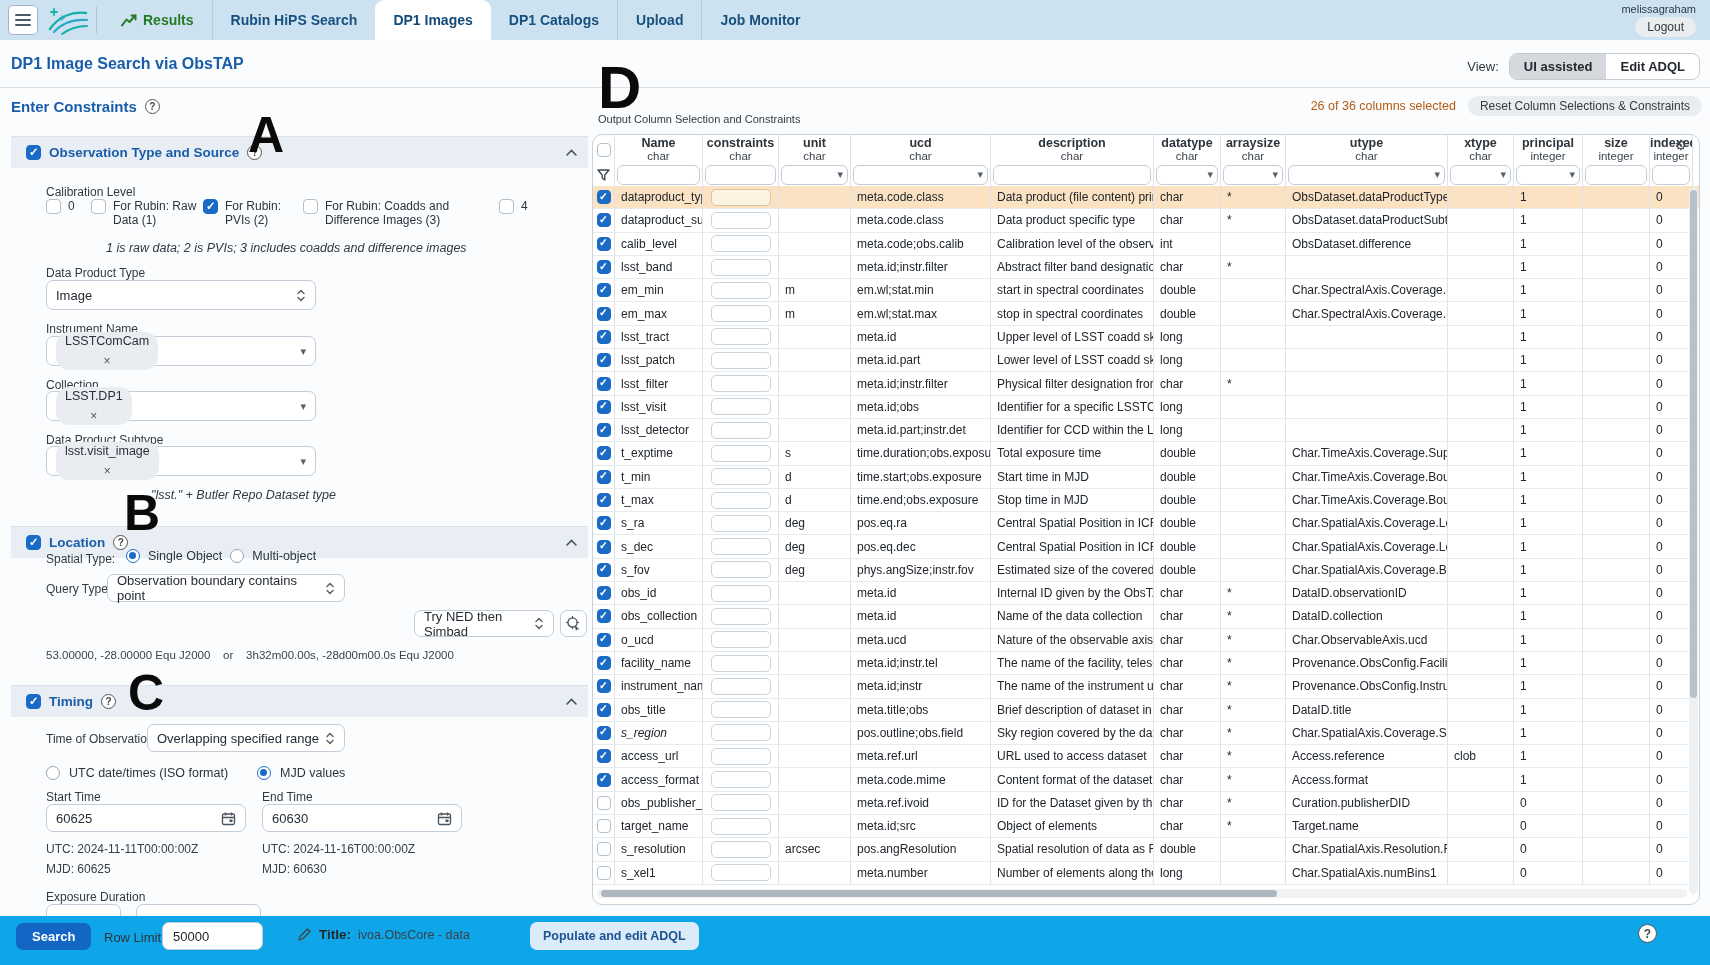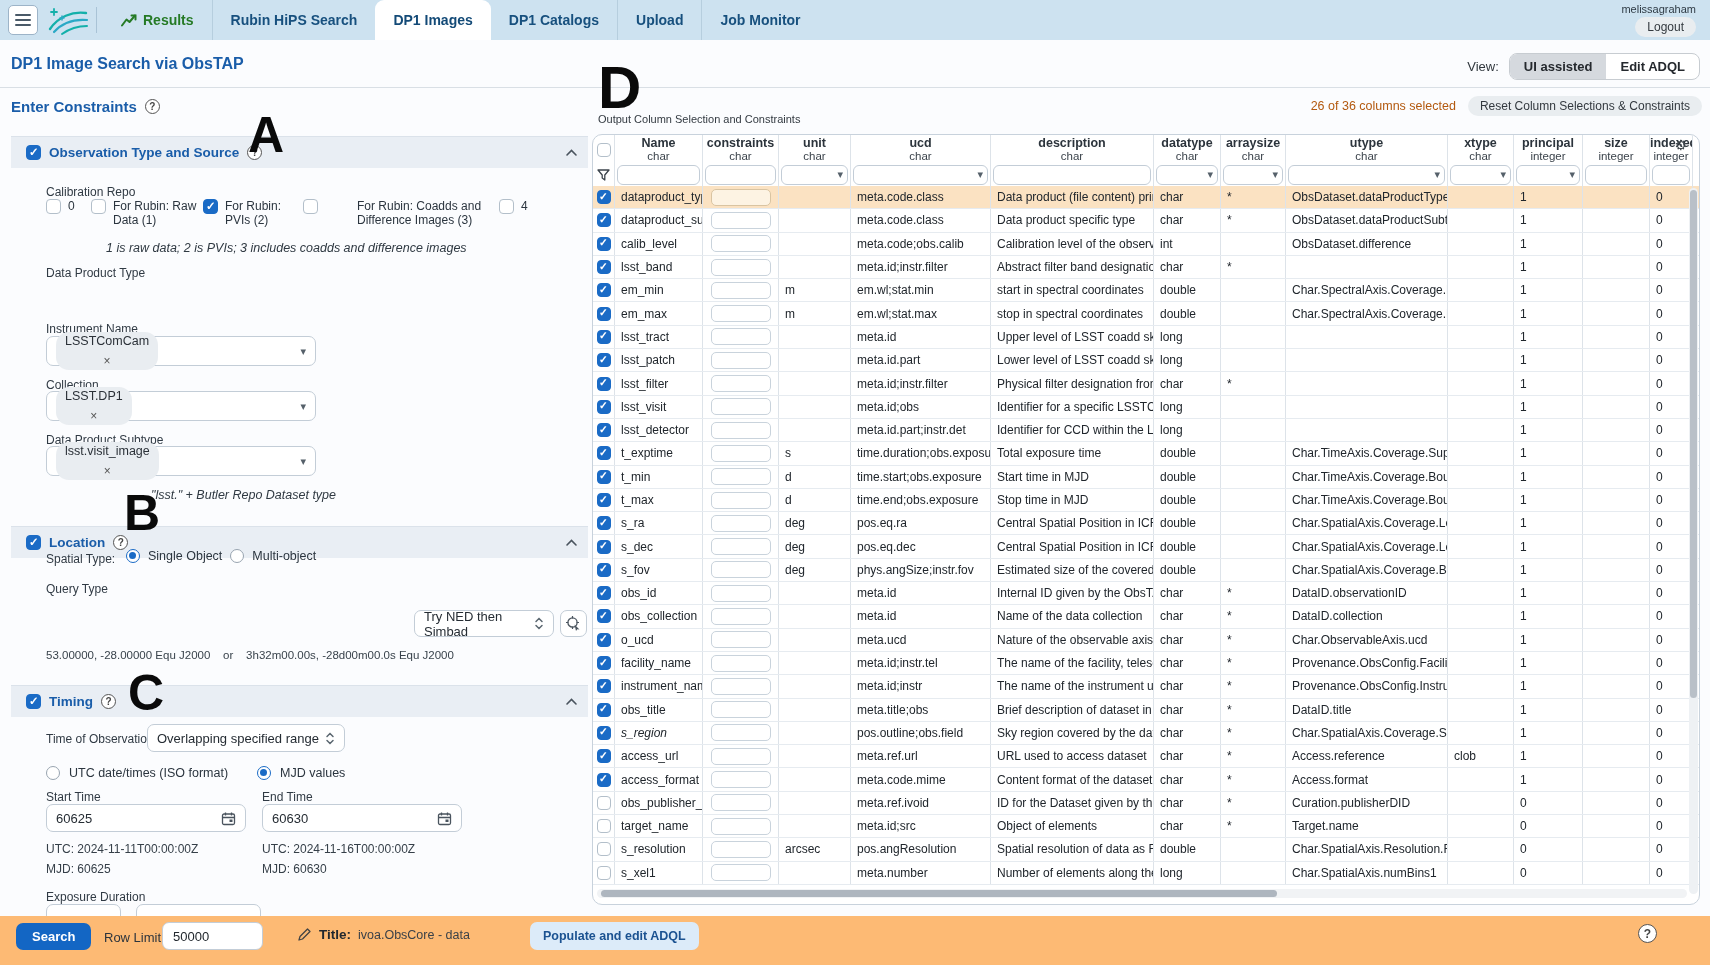--- a/index.html
+++ b/index.html
@@ -53,21 +53,21 @@
   .chip .x { font-size:12px; color:#555; cursor:pointer; }
   .caret { margin-left:auto; font-size:11px; color:#55606a; }
   .text-input { position:absolute; border:1px solid #c3cdd7; border-radius:7px; background:#fff; display:flex; align-items:center; padding:0 9px; font-size:13px; color:#252c33; }
   .cal-ic { margin-left:auto; cursor:pointer; }
   .small-help { position:absolute; font-size:11.5px; color:#39434c; white-space:pre; }
   .utcmjd { position:absolute; font-size:12px; color:#353f48; white-space:nowrap; }
   .radio-row { position:absolute; display:flex; align-items:center; gap:8px; font-size:12.5px; color:#2b353f; }
   .locate-btn { position:absolute; width:27px; height:27px; border:1px solid #c3cdd7; border-radius:7px; background:#fff; display:flex; align-items:center; justify-content:center; cursor:pointer; }
 
   
-  .bottom-bar { position:absolute; left:0; top:916px; width:1710px; height:49px; background:#fdba74; }
+  .bottom-bar { position:absolute; left:0; top:916px; width:1710px; height:49px; background:#0ea5e9; }
   .search-btn { position:absolute; left:16px; top:7px; background:#1366c4; color:#fff; font-weight:700; font-size:13px; border-radius:7px; padding:6px 16px; cursor:pointer; }
   .rl-label { position:absolute; left:104px; top:14px; font-size:13px; color:#2c343c; }
   .rl-input { position:absolute; left:162px; top:6px; width:101px; height:28px; border:1px solid #c3cdd7; border-radius:7px; background:#fff; font-size:13px; color:#22282e; display:flex; align-items:center; padding:0 10px; }
   .title-wrap { position:absolute; left:297px; top:11px; display:flex; align-items:center; gap:7px; }
   .title-lab { font-size:13.5px; font-weight:700; color:#22282e; }
   .title-val { font-size:12.5px; color:#3a4148; }
   .populate-btn { position:absolute; left:530px; top:6px; background:#dcebf9; color:#1b5291; font-weight:700; font-size:12.5px; border-radius:7px; padding:7px 13px; cursor:pointer; }
   .float-help { position:absolute; left:1638px; top:924px; width:19px; height:19px; border:1.6px solid #555; border-radius:50%; display:flex; align-items:center; justify-content:center; font-size:12px; font-weight:700; color:#444; background:#fff; cursor:pointer; }
 
   
@@ -178,43 +178,52 @@
     <div class="sec-bar" style="top: 14px;">
       <span class="cb on"></span>
       <span class="sec-title">Observation Type and Source</span>
       <span class="help">?</span>
       <span class="chev-up">
         <svg width="13" height="9" viewBox="0 0 13 9">
           <path d="M2 7 L6.5 2.5 L11 7" fill="none" stroke="#4a545e" stroke-width="1.6" stroke-linecap="round"></path>
         </svg>
       </span>
     </div>
-    <div class="lbl" style="left: 35px; top: 63px;">Calibration Repo</div>
+    <div class="lbl" style="left: 35px; top: 63px;">Calibration Level</div>
     <div class="cbitem" style="left: 35px; top: 77px; width: 38px;">
       <span class="cb"></span>
       <span style="width: 14px; white-space: normal;">0</span>
     </div>
     <div class="cbitem" style="left: 80px; top: 77px; width: 124px;">
       <span class="cb"></span>
       <span style="width: 100px; white-space: normal;">For Rubin: Raw Data (1)</span>
     </div>
     <div class="cbitem" style="left: 192px; top: 77px; width: 102px;">
       <span class="cb on"></span>
       <span style="width: 78px; white-space: normal;">For Rubin: PVIs (2)</span>
     </div>
     <div class="cbitem" style="left: 292px; top: 77px; width: 194px;">
       <span class="cb"></span>
-      <span style="width: 170px; white-space: normal; margin-left: 32px;">For Rubin: Coadds and Difference Images (3)</span>
+      <span style="width: 170px; white-space: normal;">For Rubin: Coadds and Difference Images (3)</span>
     </div>
     <div class="cbitem" style="left: 488px; top: 77px; width: 38px;">
       <span class="cb"></span>
       <span style="width: 14px; white-space: normal;">4</span>
     </div>
     <div class="note" style="left: 95px; top: 119px;">1 is raw data; 2 is PVIs; 3 includes coadds and difference images</div>
     <div class="lbl" style="left: 35px; top: 144px;">Data Product Type</div>
+    <div class="select" style="left: 35px; top: 158px; width: 270px; height: 30px;">
+      <span>Image</span>
+      <span class="stepper">
+        <svg width="10" height="15" viewBox="0 0 10 15">
+          <path d="M2 5.5 L5 2.5 L8 5.5" fill="none" stroke="#5b6770" stroke-width="1.5" stroke-linecap="round"></path>
+          <path d="M2 9.5 L5 12.5 L8 9.5" fill="none" stroke="#5b6770" stroke-width="1.5" stroke-linecap="round"></path>
+        </svg>
+      </span>
+    </div>
     <div class="lbl" style="left: 35px; top: 200px;">Instrument Name</div>
     <div class="select" style="left: 35px; top: 214px; width: 270px; height: 30px;">
       <span class="chip">
         <span>LSSTComCam</span>
         <span class="x">×</span>
       </span>
       <span class="caret">▾</span>
     </div>
     <div class="lbl" style="left: 35px; top: 256px;">Collection</div>
     <div class="select" style="left: 35px; top: 269px; width: 270px; height: 30px;">
@@ -244,20 +253,29 @@
       </span>
     </div>
     <div class="lbl" style="left: 35px; top: 430px;">Spatial Type:</div>
     <div class="radio-row" style="left: 115px; top: 427px;">
       <span class="radio on"></span>
       <span>Single Object</span>
       <span class="radio"></span>
       <span>Multi-object</span>
     </div>
     <div class="lbl" style="left: 35px; top: 460px;">Query Type</div>
+    <div class="select" style="left: 96px; top: 452px; width: 238px; height: 28px;">
+      <span>Observation boundary contains point</span>
+      <span class="stepper">
+        <svg width="10" height="15" viewBox="0 0 10 15">
+          <path d="M2 5.5 L5 2.5 L8 5.5" fill="none" stroke="#5b6770" stroke-width="1.5" stroke-linecap="round"></path>
+          <path d="M2 9.5 L5 12.5 L8 9.5" fill="none" stroke="#5b6770" stroke-width="1.5" stroke-linecap="round"></path>
+        </svg>
+      </span>
+    </div>
     <div class="select" style="left: 403px; top: 488px; width: 140px; height: 27px;">
       <span>Try NED then Simbad</span>
       <span class="stepper">
         <svg width="10" height="15" viewBox="0 0 10 15">
           <path d="M2 5.5 L5 2.5 L8 5.5" fill="none" stroke="#5b6770" stroke-width="1.5" stroke-linecap="round"></path>
           <path d="M2 9.5 L5 12.5 L8 9.5" fill="none" stroke="#5b6770" stroke-width="1.5" stroke-linecap="round"></path>
         </svg>
       </span>
     </div>
     <div class="locate-btn" style="left: 549px; top: 488px;">

